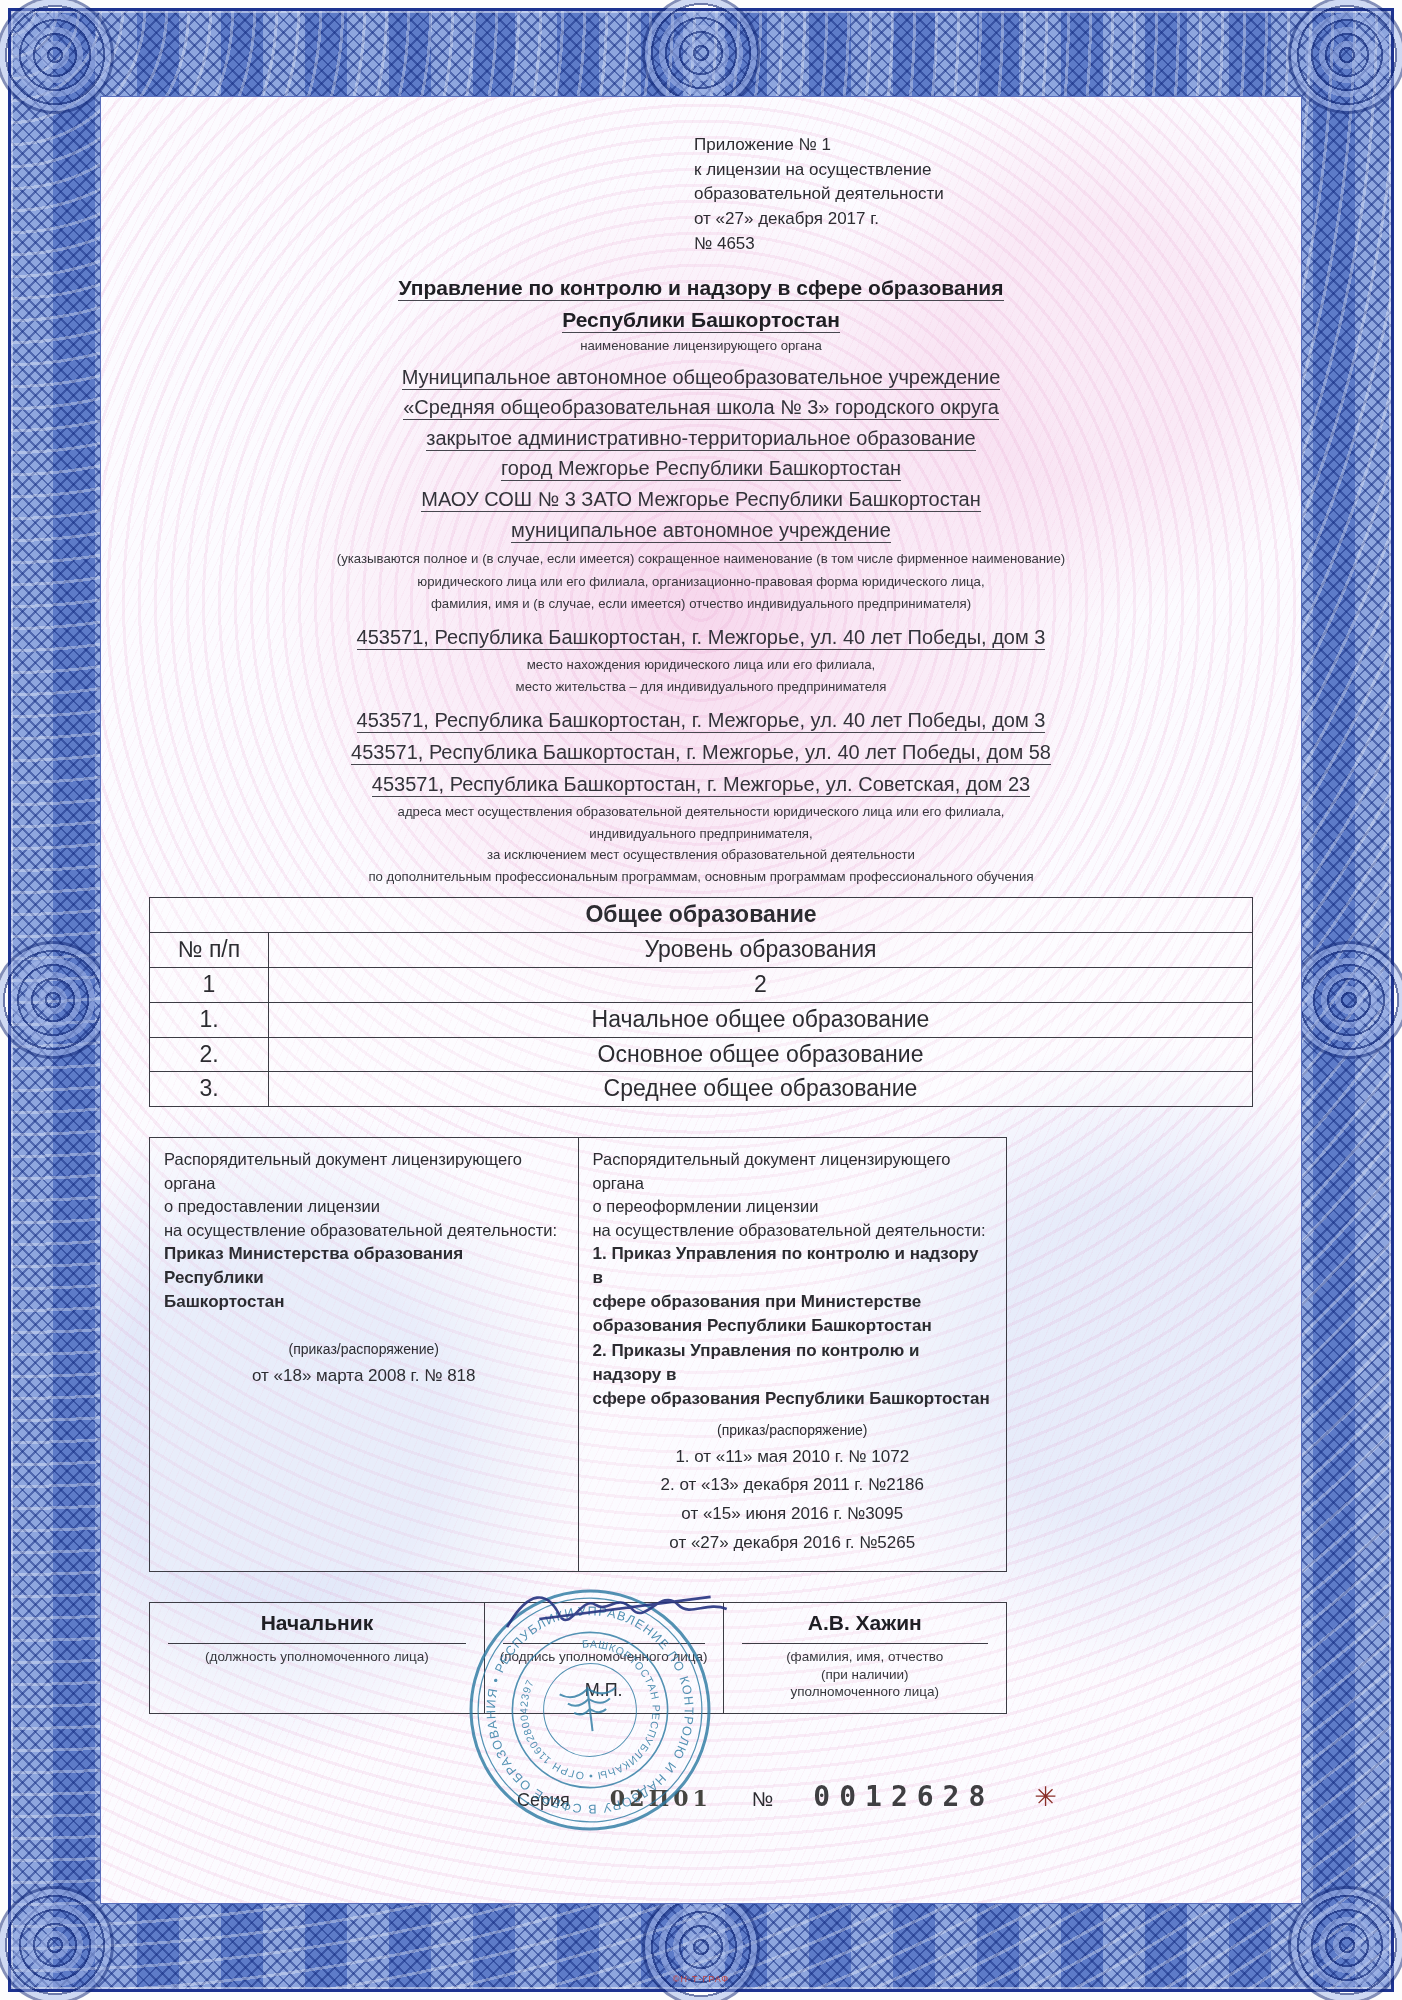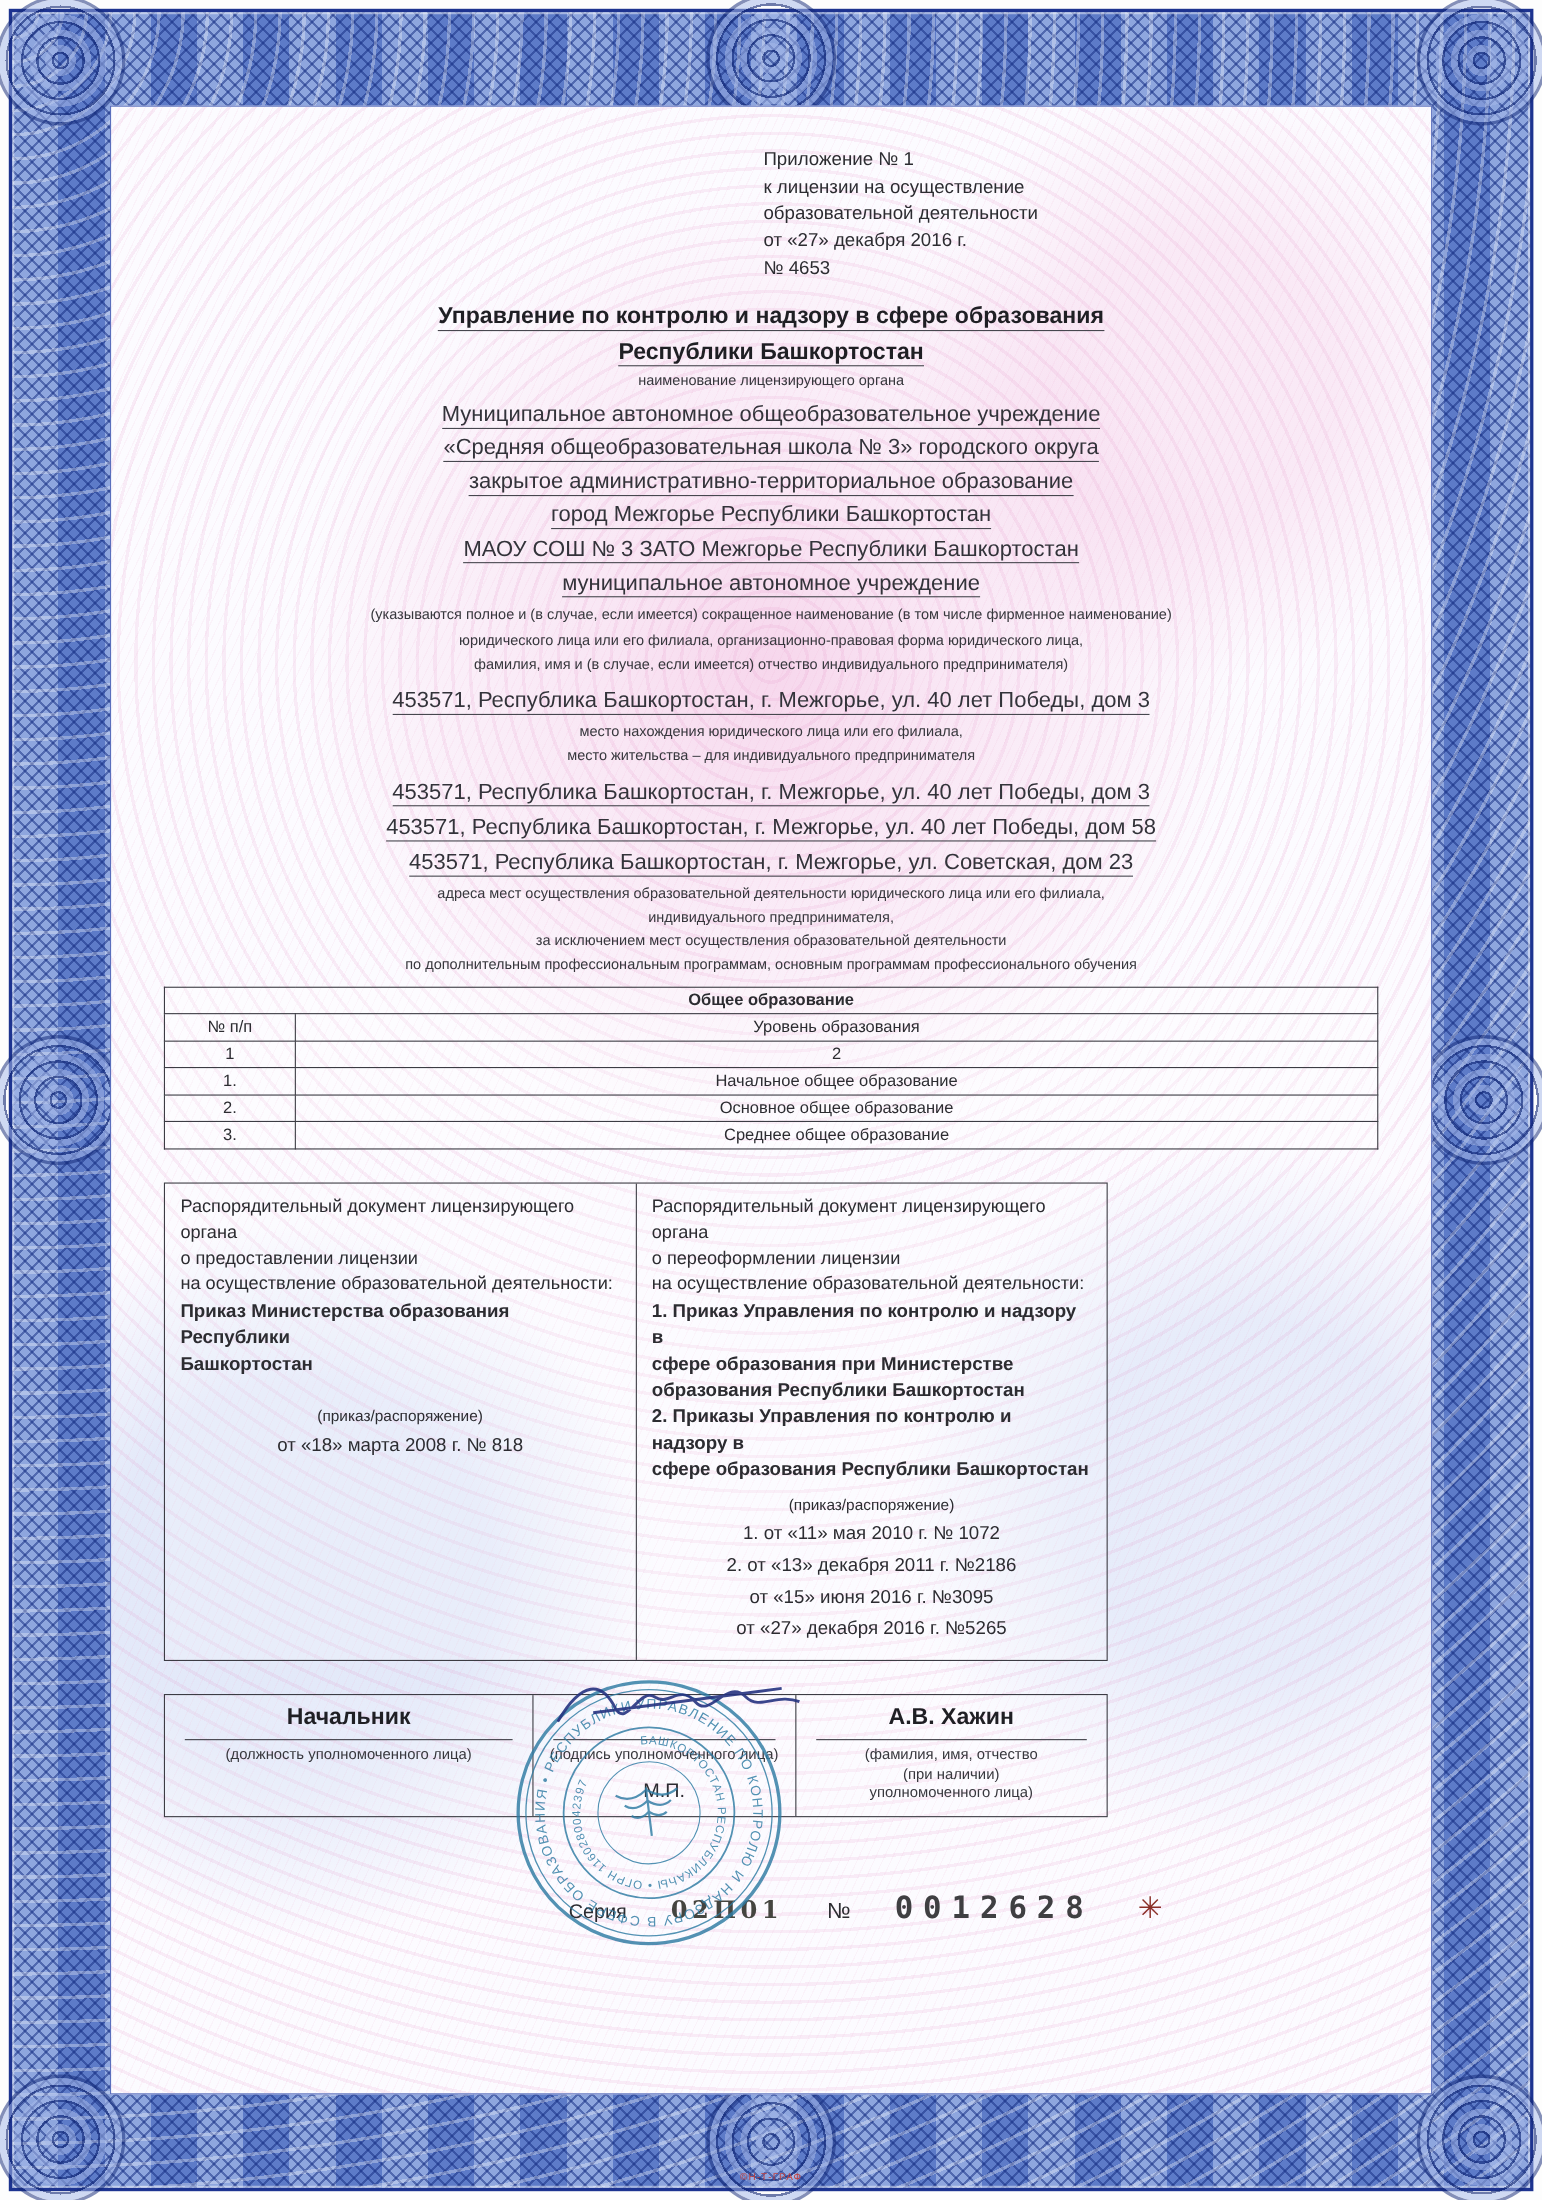--- a/index.html
+++ b/index.html
@@ -45,21 +45,21 @@
   .authority .cap{font-weight:normal;margin-top:2px;}
 
   .org{margin-top:8px;text-align:center;font-size:20px;color:#33333a;line-height:1.48;}
   .org .line{margin:1px 0;}
   .org .cap{margin-top:5px;}
 
   .addr{margin-top:10px;text-align:center;font-size:20px;color:#33333a;line-height:1.5;}
   .addr .line{margin:2px 0;}
   .addr .cap{margin-top:4px;}
 
-  table.edu{width:100%;border-collapse:collapse;margin-top:12px;font-size:15px;color:#2c2c31;}
+  table.edu{width:100%;border-collapse:collapse;margin-top:12px;font-size:23px;color:#2c2c31;}
   table.edu td{border:1px solid #3c3c44;text-align:center;padding:2px 6px;line-height:1.3;background:rgba(255,255,255,.25);}
   table.edu td.c1{width:106px;}
   table.edu .t-title{font-weight:bold;}
 
   .orders{margin-top:30px;width:858px;display:flex;border:1px solid #3c3c44;box-sizing:border-box;background:rgba(255,255,255,.18);}
   .order-col{flex:1;padding:10px 14px 16px;box-sizing:border-box;font-size:16.5px;line-height:1.42;color:#2c2c31;}
   .order-col.right{border-left:1px solid #3c3c44;}
   .order-doc{font-weight:bold;font-size:17px;}
   .order-cap{margin-top:26px;text-align:center;font-size:14px;}
   .order-col.right .order-cap{margin-top:10px;}
@@ -103,21 +103,21 @@
     <div class="medallion m-lm"></div>
     <div class="medallion m-rm"></div>
   </div>
 
   <div class="paper">
 
     <div class="appendix">
       <div>Приложение № 1</div>
       <div>к лицензии на осуществление</div>
       <div>образовательной деятельности</div>
-      <div>от «27» декабря 2016 г.</div>
+      <div>от «27» декабря 2017 г.</div>
       <div>№ 4653</div>
     </div>
 
     <div class="authority">
       <div><span class="u">Управление по контролю и надзору в сфере образования</span></div>
       <div><span class="u">Республики Башкортостан</span></div>
       <div class="cap">наименование лицензирующего органа</div>
     </div>
 
     <div class="org">

